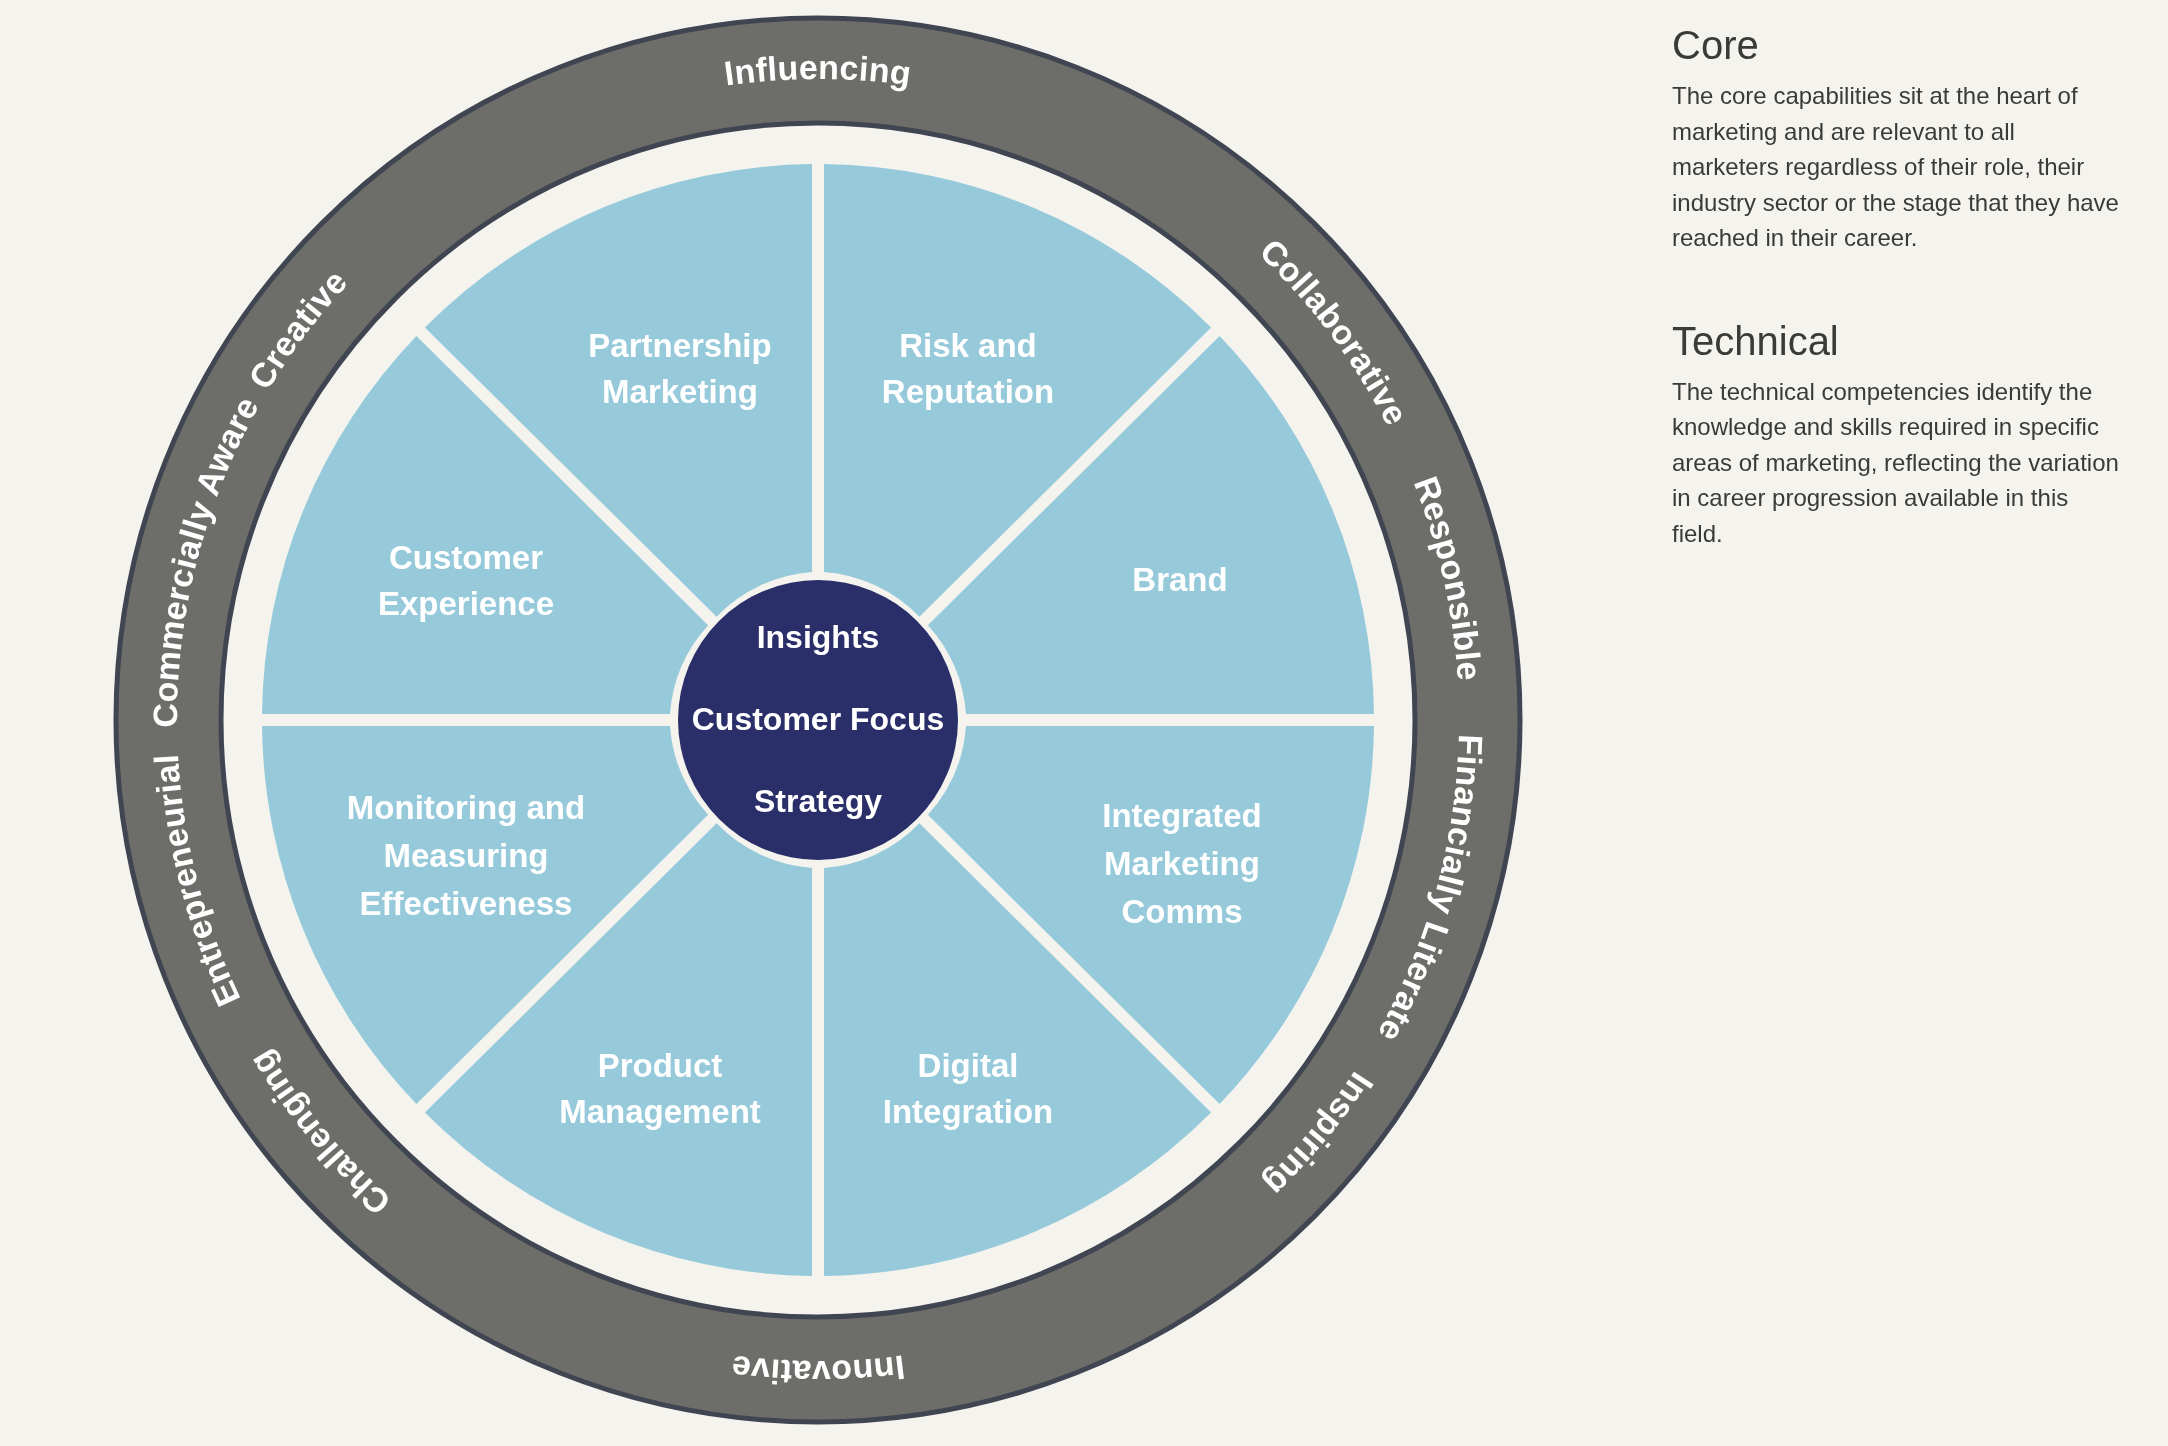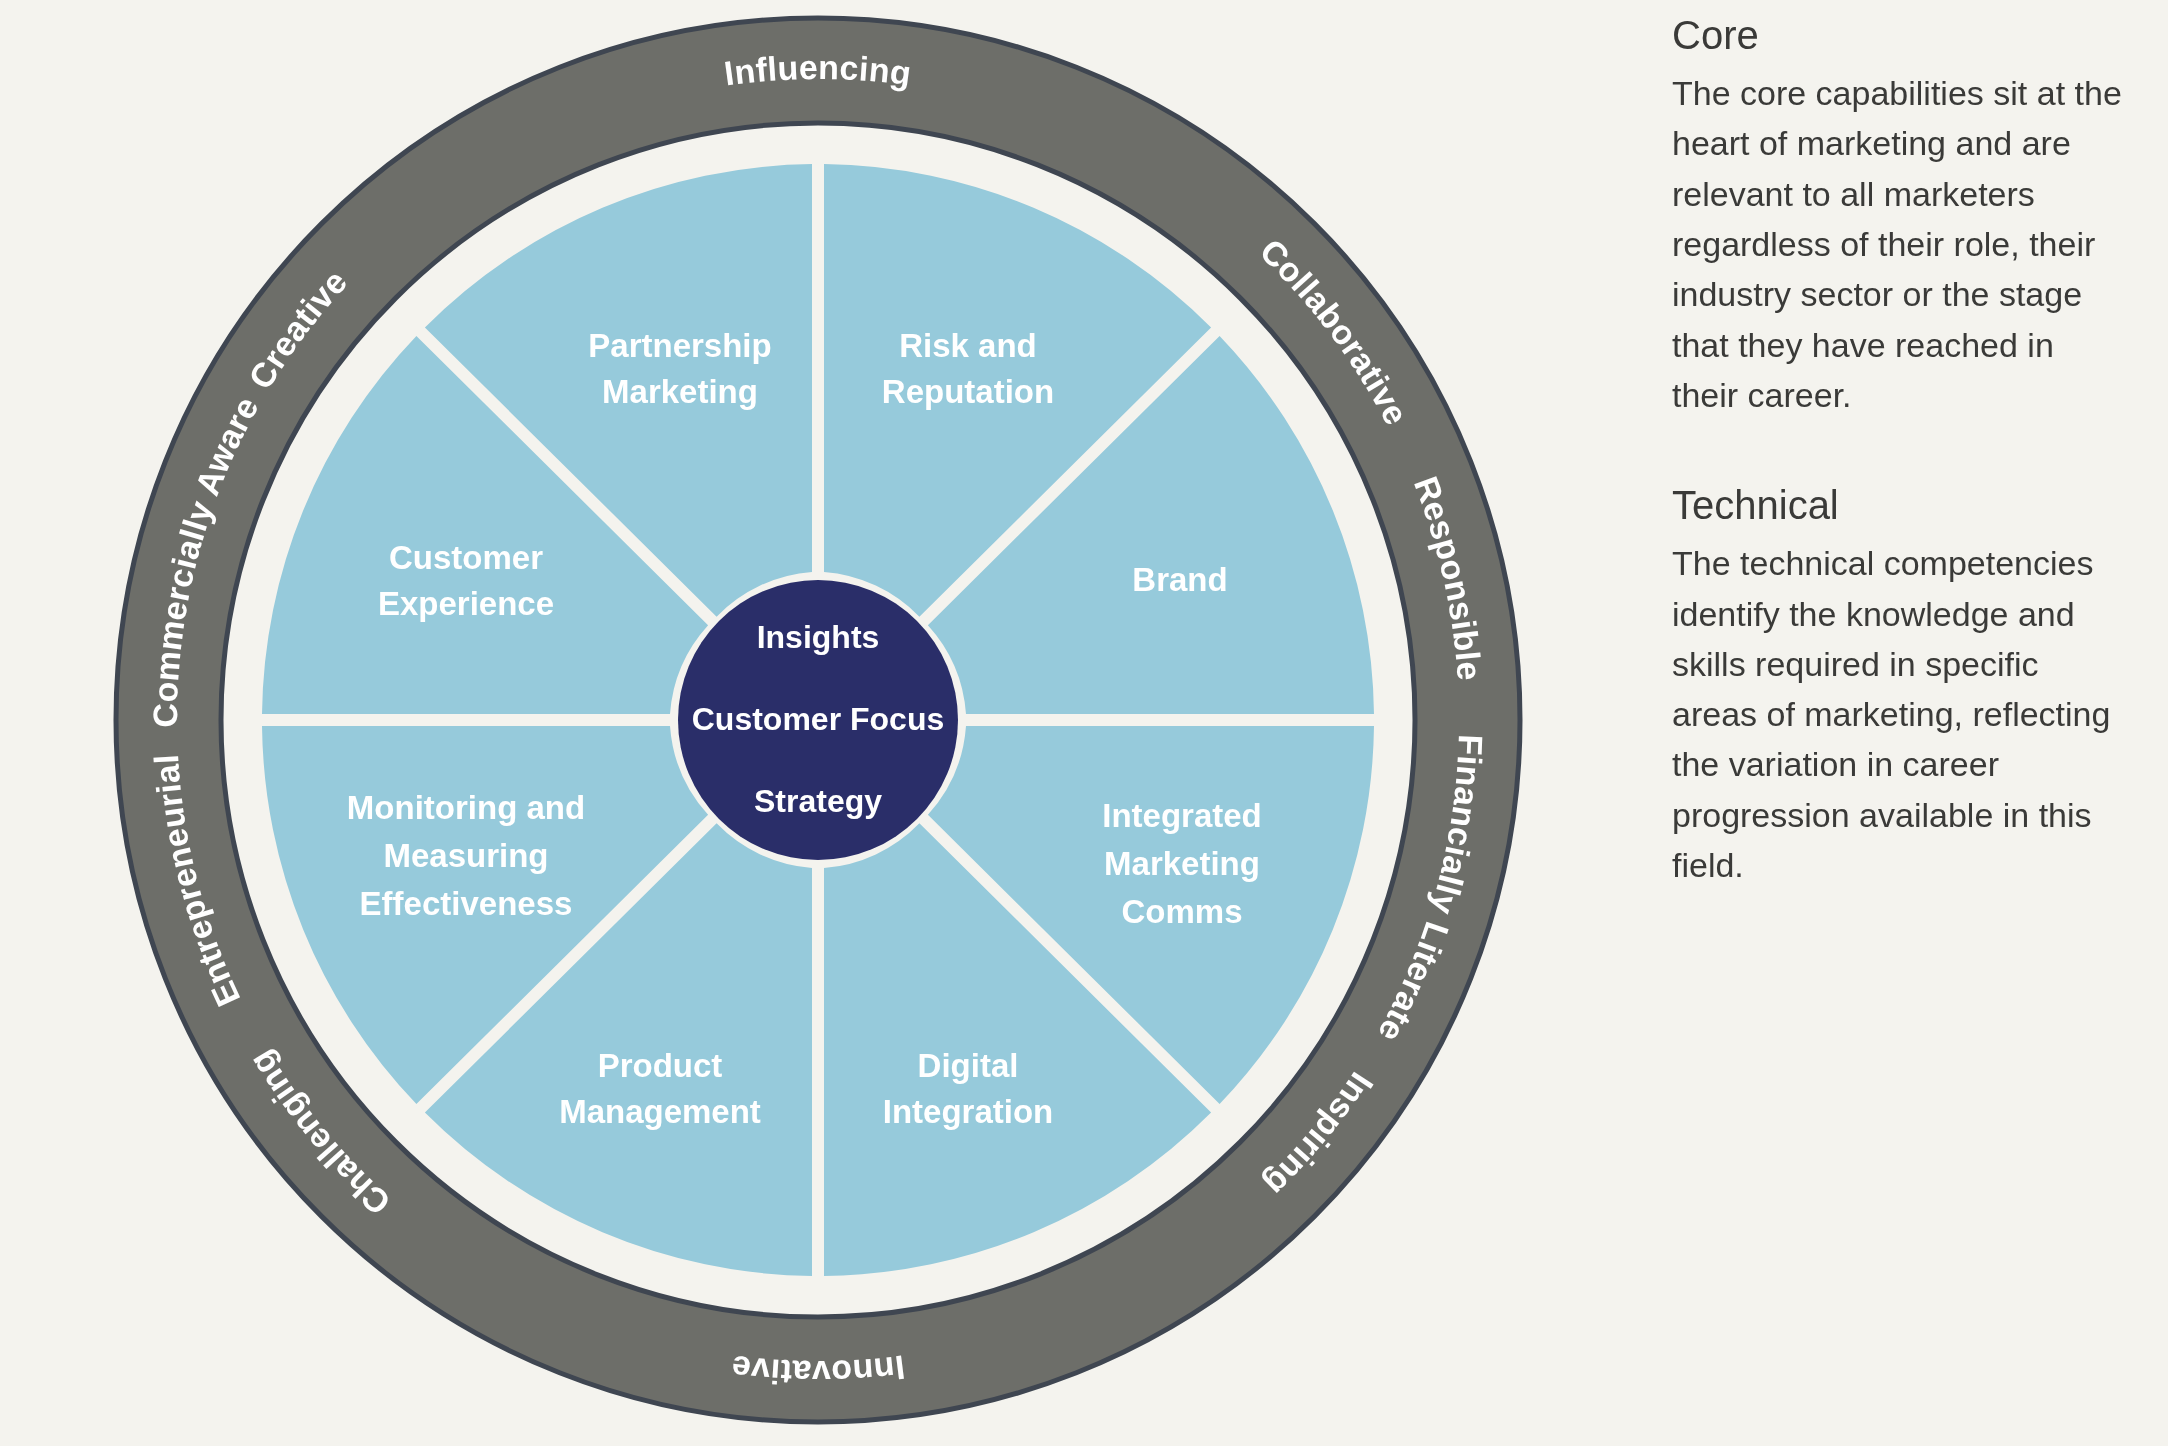--- a/index.html
+++ b/index.html
@@ -46,37 +46,37 @@
   .ring-label {
     font-family: "Liberation Sans", sans-serif;
     font-weight: bold;
     font-size: 34px;
     fill: #ffffff;
     letter-spacing: 0.5px;
   }
   #side-panel {
     position: absolute;
     left: 1672px;
-    top: 12px;
+    top: 22px;
     width: 452px;
   }
   .panel-block {
     margin-bottom: 62px;
   }
   .panel-heading {
     font-family: "Liberation Sans", sans-serif;
     font-size: 40px;
     font-weight: normal;
     color: #3a3a38;
     margin: 0 0 10px 0;
     line-height: 1.15;
   }
   .panel-body {
     font-family: "Liberation Sans", sans-serif;
-    font-size: 34px;
+    font-size: 24px;
     font-weight: normal;
     color: #3a3a38;
     line-height: 1.48;
     margin: 0;
   }
 </style>
 </head>
 <body>
 
 <div id="wheel-area">

